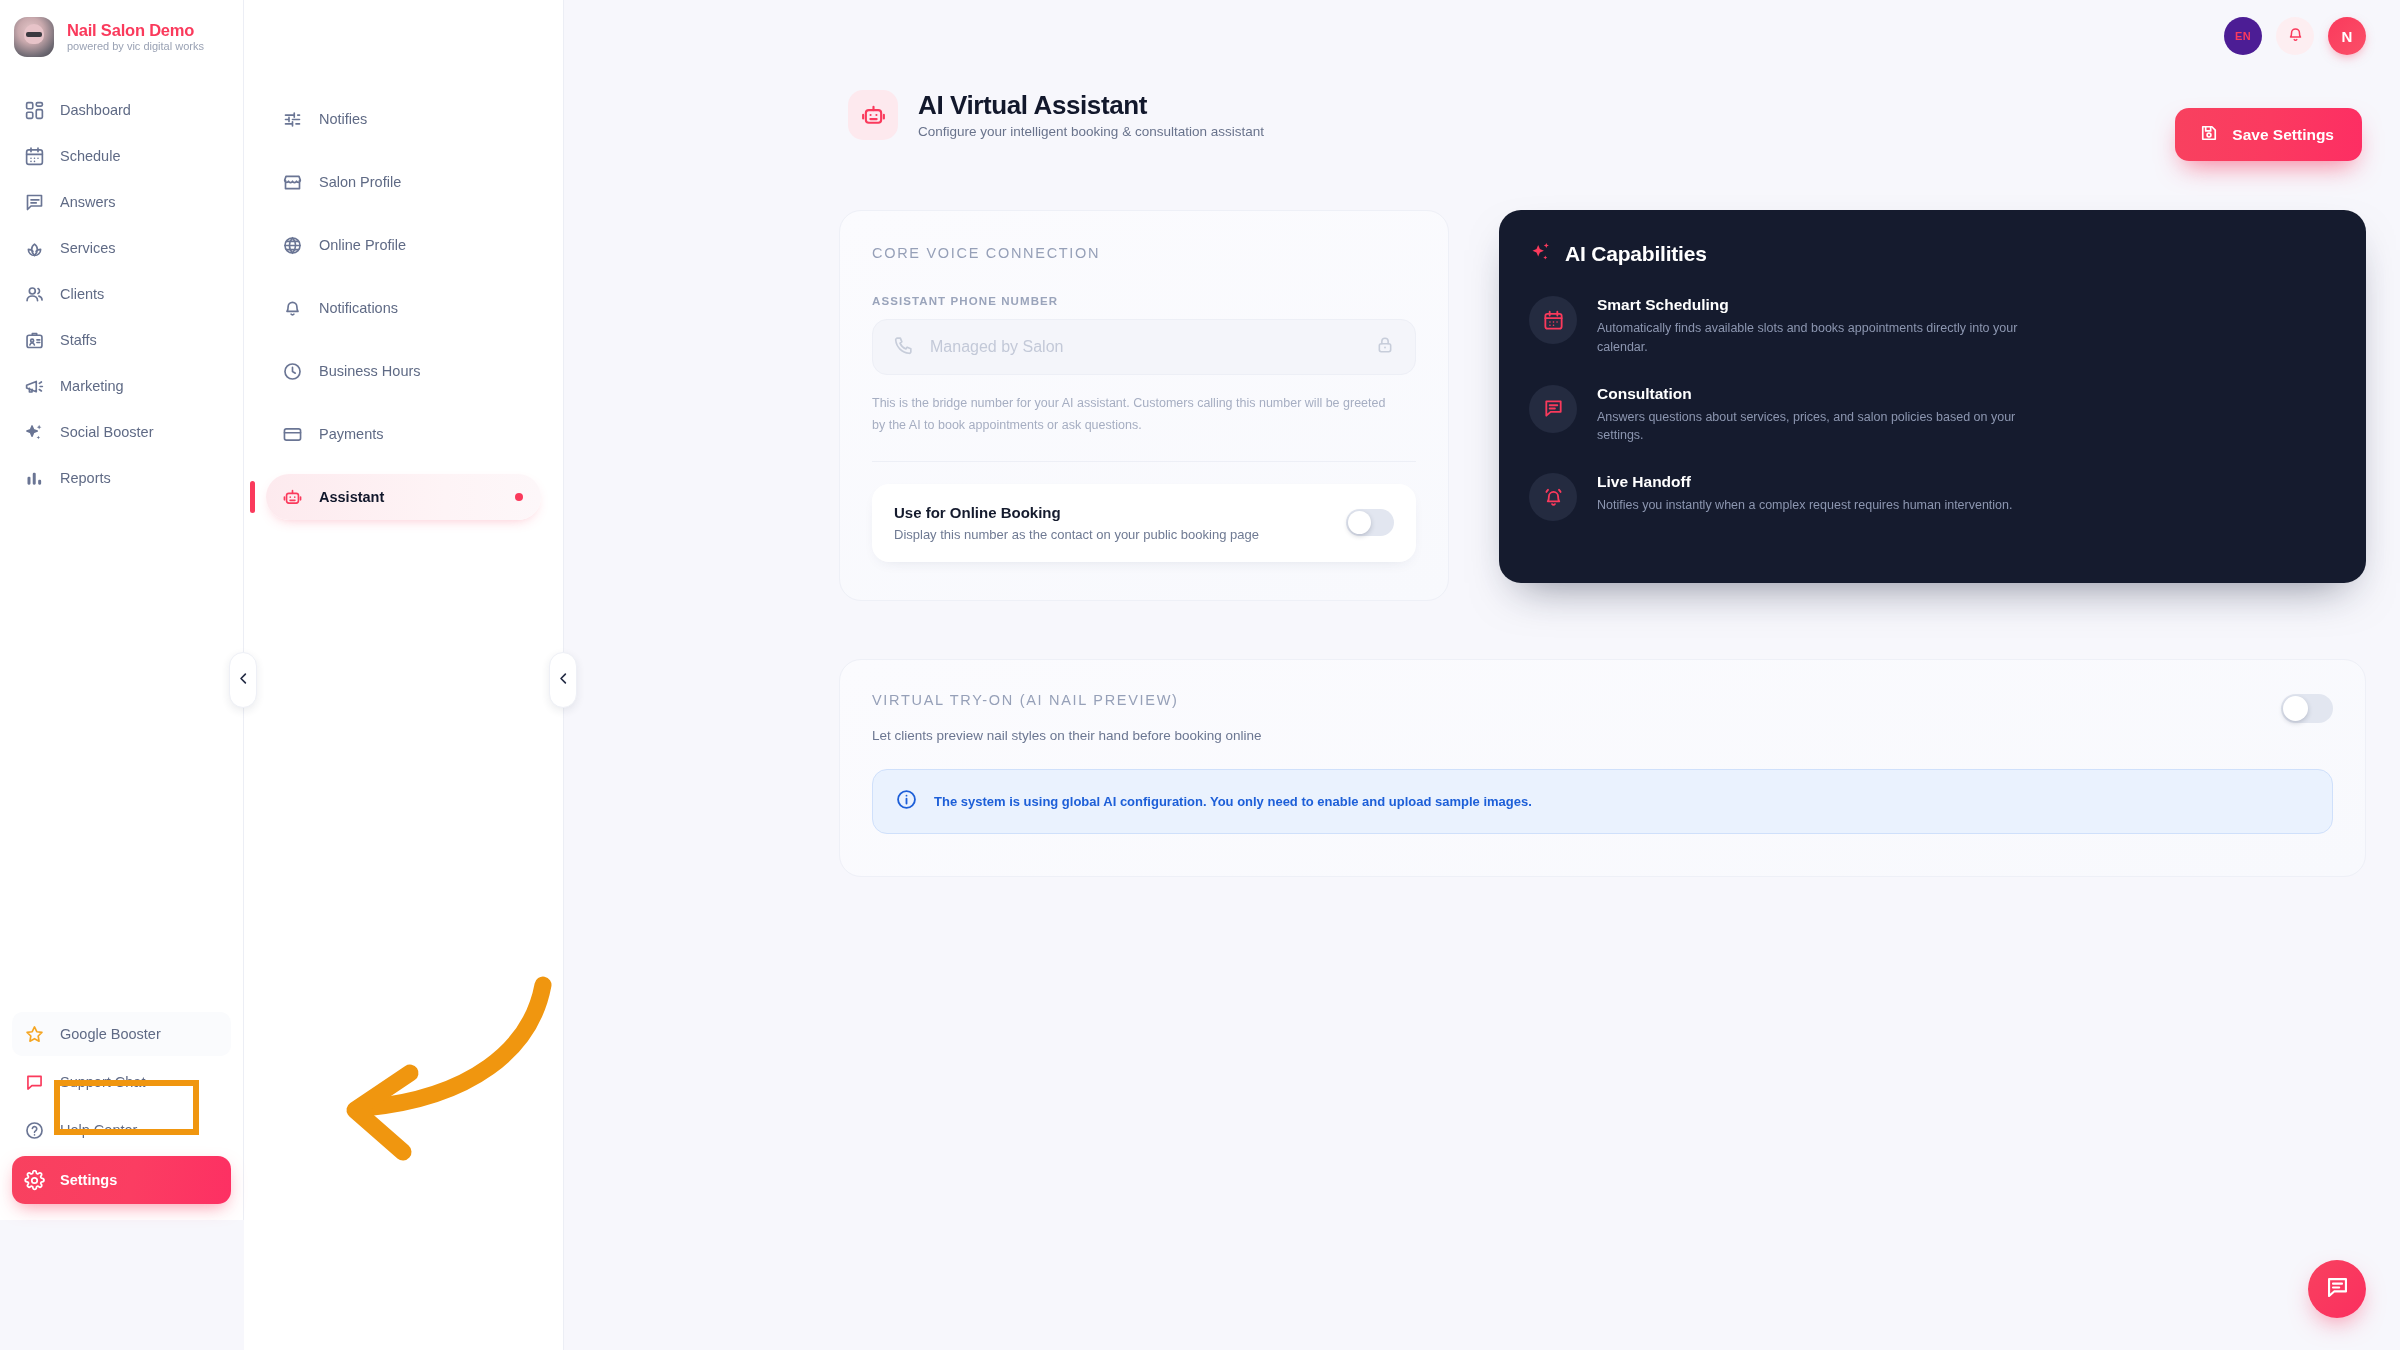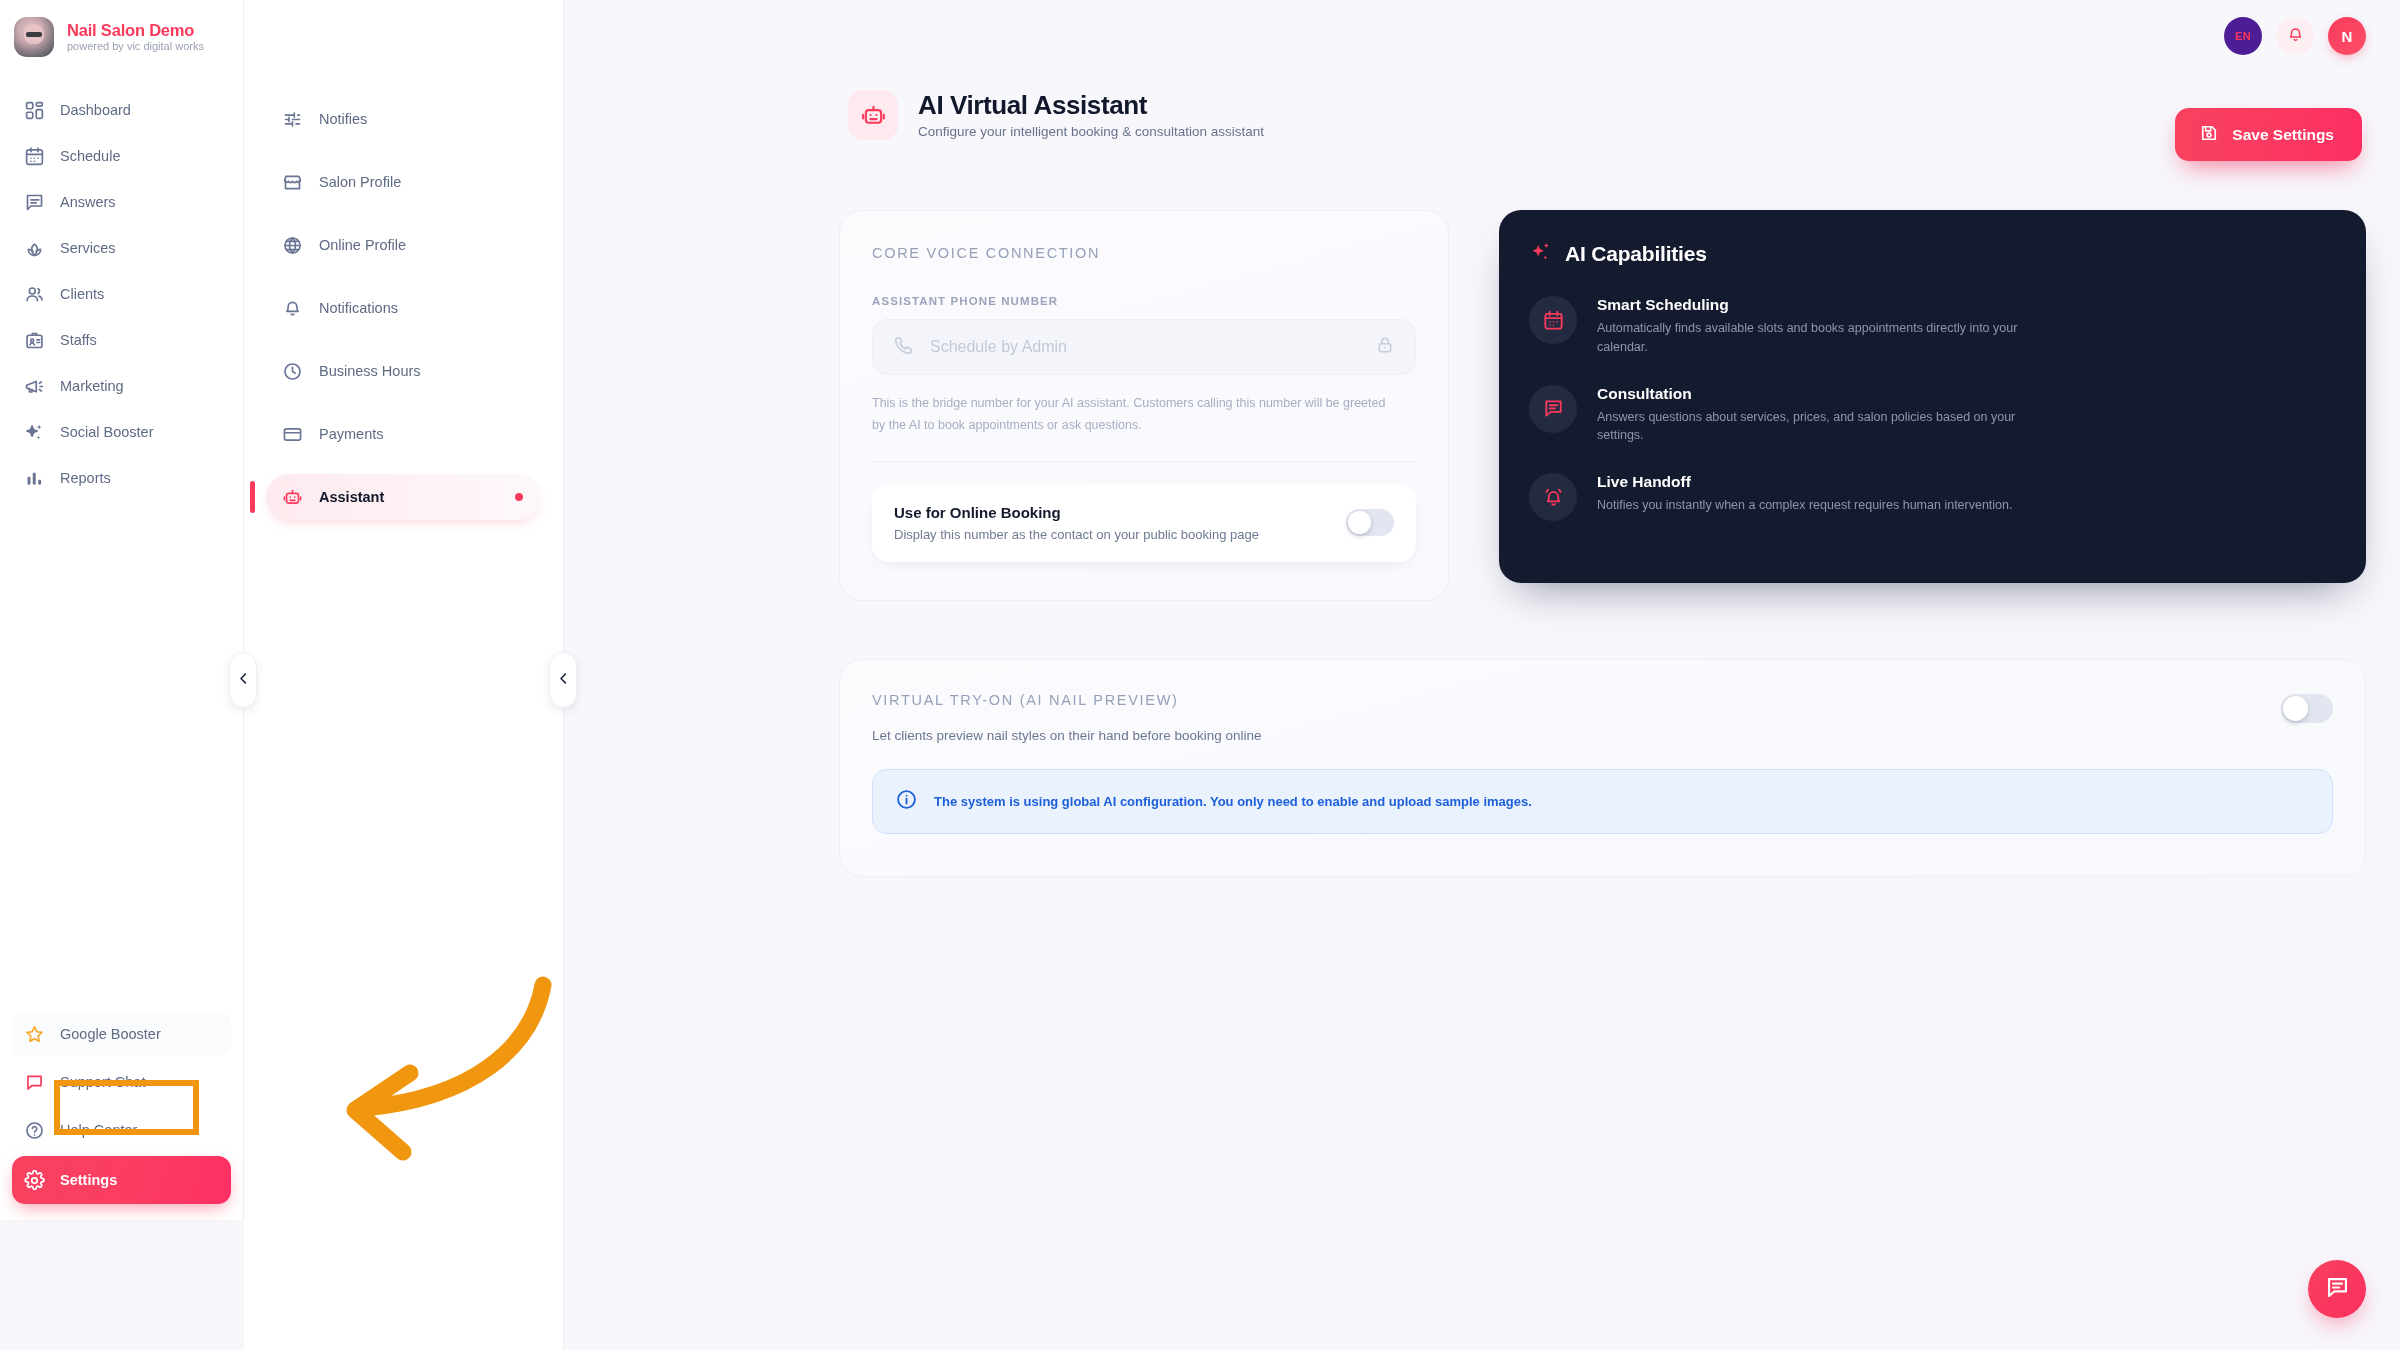--- a/index.html
+++ b/index.html
@@ -525,21 +525,21 @@
           <div class="sect-label">CORE VOICE CONNECTION</div>
 
           <div class="field-label">ASSISTANT PHONE NUMBER</div>
 
           <div class="phone-input">
             <span>
               <svg width="21" height="21" viewBox="0 0 24 24" fill="none" stroke="#c7cdda" stroke-width="1.9" stroke-linecap="round" stroke-linejoin="round">
                 <path d="M5 3.6h3.4l1.7 4.3-2.1 1.4a12.5 12.5 0 006.7 6.7l1.4-2.1 4.3 1.7V19a1.9 1.9 0 01-2.1 1.9A16.8 16.8 0 013.1 5.7 1.9 1.9 0 015 3.6z"></path>
               </svg>
             </span>
-            <span class="ph-text">Schedule by Admin</span>
+            <span class="ph-text">Managed by Salon</span>
             <span>
               <svg width="20" height="20" viewBox="0 0 24 24" fill="none" stroke="#c7cdda" stroke-width="1.9" stroke-linecap="round" stroke-linejoin="round">
                 <rect x="5.2" y="10.4" width="13.6" height="9.6" rx="2.3"></rect>
                   <path d="M8.2 10.4V7.6a3.8 3.8 0 017.6 0v2.8"></path>
                 <circle cx="12" cy="15" r="1.1" fill="#c7cdda" stroke="none"></circle>
               </svg>
             </span>
           </div>
 
           <div class="helper">This is the bridge number for your AI assistant. Customers calling this number will be greeted by the AI to book appointments or ask questions.</div>

